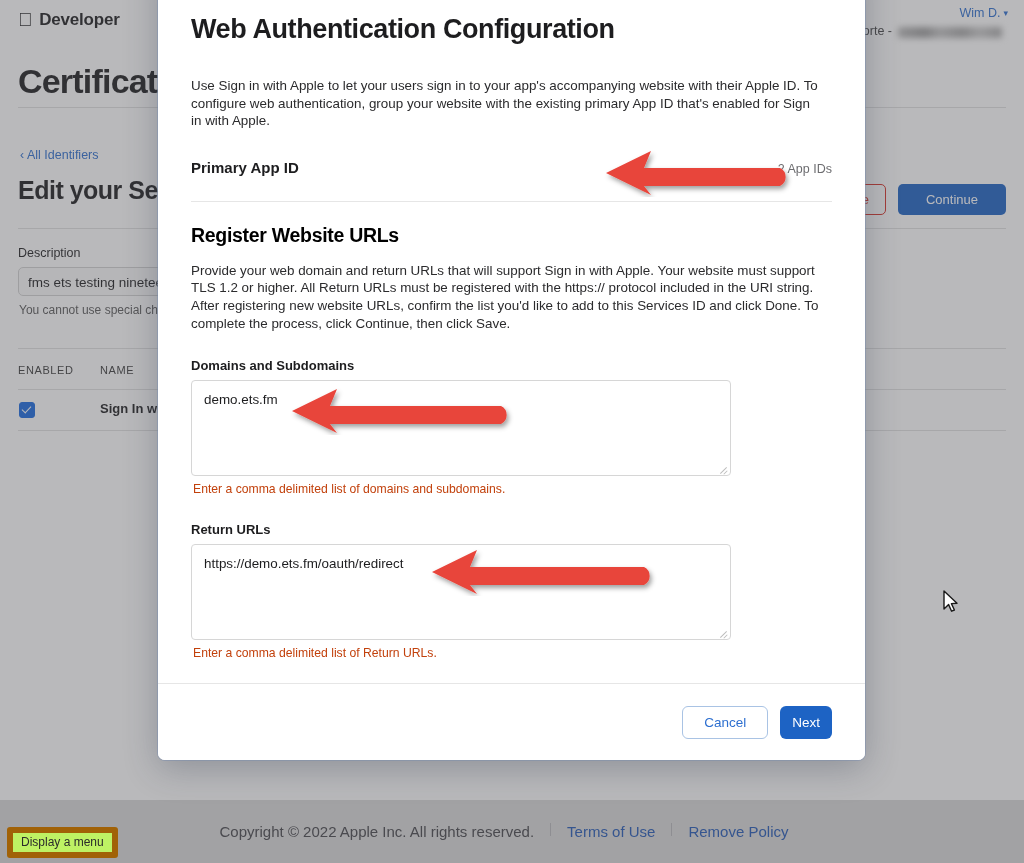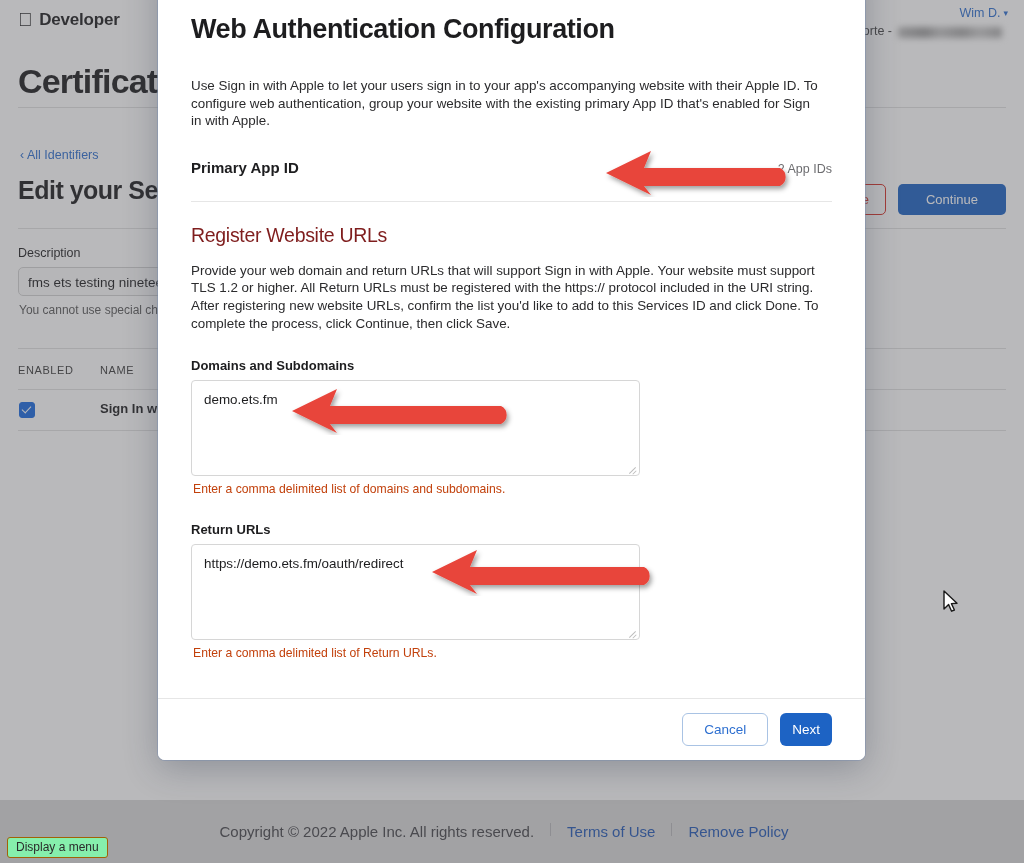--- a/index.html
+++ b/index.html
@@ -150,21 +150,21 @@
   #footer-inner .sep {
     width: 1px; height: 13px; background: #8e8e92;
   }
   #footer-inner a {
     color: #35558f; text-decoration: none; padding: 0 16px;
   }
 
   
   #status-tip {
     position: absolute; left: 7px; bottom: 5px;
-    background: #86efac; border: 1px solid #a16207;
+    background: #bef264; border: 6px solid #a16207;
     border-radius: 3px;
     font-size: 12px; color: #2b2b2b;
     padding: 2px 8px 3px 8px;
     z-index: 60;
   }
 
   
   #modal {
     position: absolute;
     left: 158px; top: -44px; width: 707px; height: 804px;
@@ -226,29 +226,29 @@
   .select-divider {
     margin-left: 17px; width: 1px; height: 19px; background: #d9d9d9;
   }
   .select-caret-area { flex: 1; }
 
   .section-divider {
     border: none; border-top: 1px solid #e6e6e6;
     margin: 25px 0 0 0;
   }
   .section-h {
-    font-size: 19.5px; font-weight: 400; letter-spacing: -0.3px;
-    color: #7f1d1d; margin: 22px 0 15px 0;
+    font-size: 19.5px; font-weight: 700; letter-spacing: -0.3px;
+    color: #000000; margin: 22px 0 15px 0;
   }
   .sub-label {
     font-size: 13px; font-weight: 600; color: #1d1d1f;
     margin: 26px 0 7px 0;
   }
   .text-area {
-    width: 449px; height: 96px;
+    width: 540px; height: 96px;
     border: 1px solid #d6d6d6; border-radius: 4px;
     background: #fff; box-sizing: border-box;
     padding: 11px 12px;
     font-size: 13.4px; color: #1d1d1f;
     position: relative;
     overflow: hidden;
   }
   .resize-grip {
     position: absolute; right: 2px; bottom: 2px;
     width: 9px; height: 9px;
@@ -257,21 +257,21 @@
     content: ""; position: absolute; background: #bdbdbd;
     height: 1px; transform-origin: center;
   }
   .resize-grip::before { width: 9px; right: 0; bottom: 2px; transform: rotate(-45deg); }
   .resize-grip::after  { width: 5px; right: 0; bottom: 0px; transform: rotate(-45deg); }
   .area-hint {
     font-size: 12.2px; color: #c2410c; margin: 6px 0 0 2px;
   }
 
   #modal-footer {
-    position: absolute; left: 0; right: 0; bottom: 0; height: 62px;
+    position: absolute; left: 0; right: 0; bottom: 0; height: 77px;
     border-top: 1px solid #e6e6e6;
     display: flex; align-items: center; justify-content: flex-end;
     padding-right: 33px; gap: 12px;
     box-sizing: border-box;
     background: #fff;
   }
   .btn-cancel {
     background: #fff; border: 1px solid #a9c3e4; color: #2d6fd0;
     border-radius: 6px; font-size: 13.5px; padding: 8px 21px;
     cursor: pointer;

